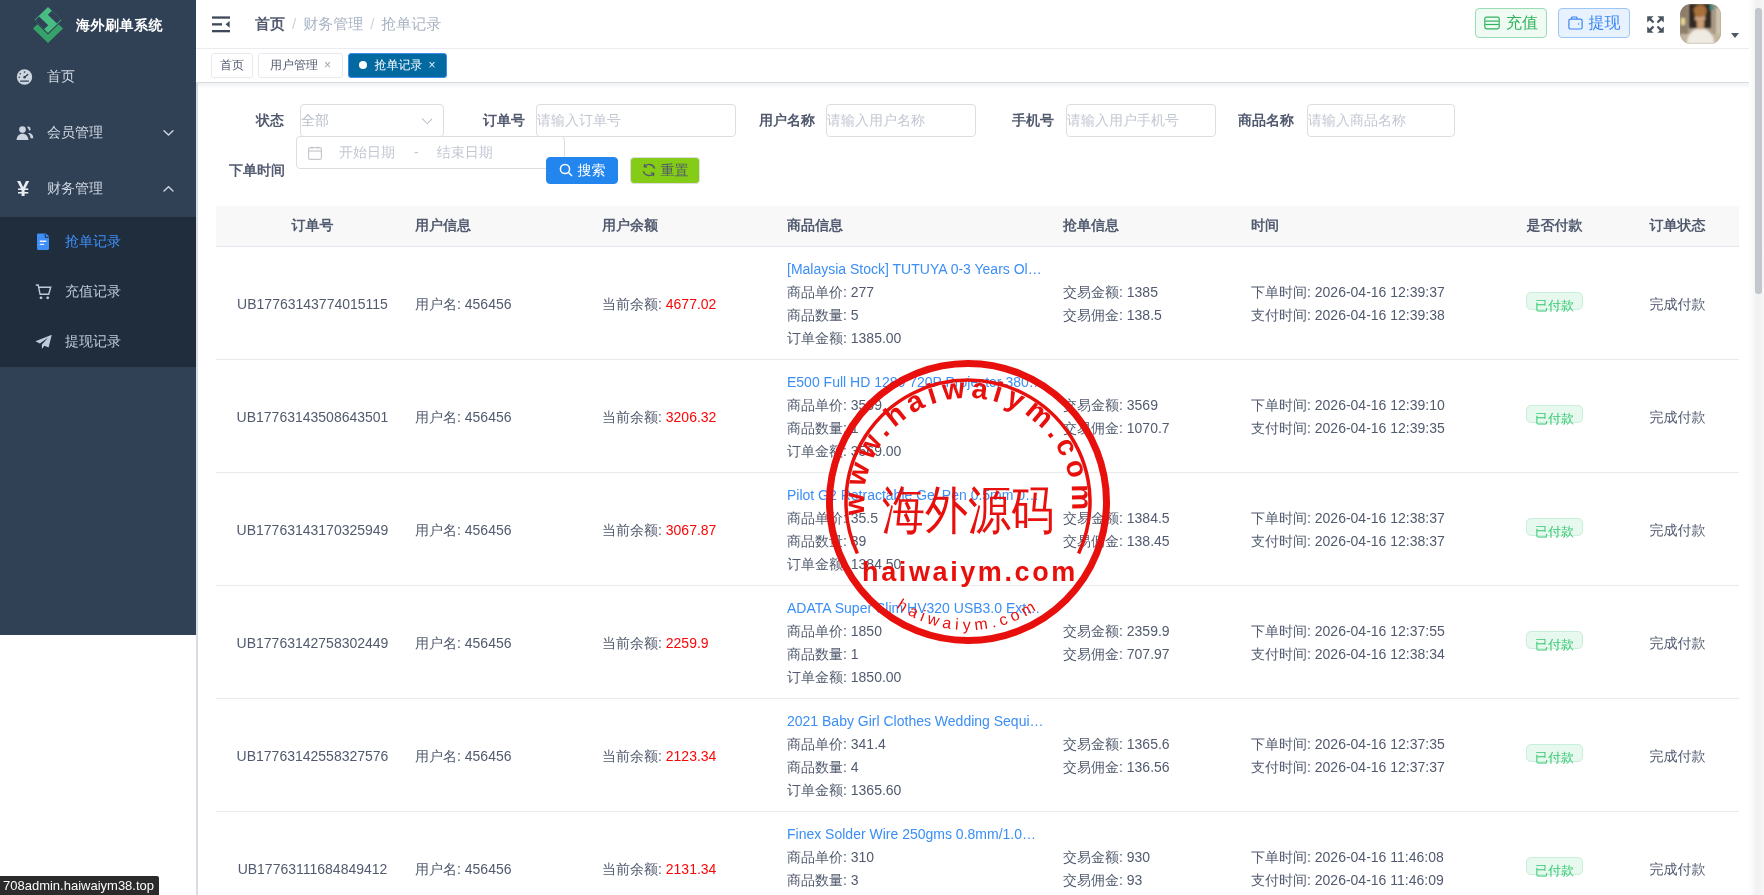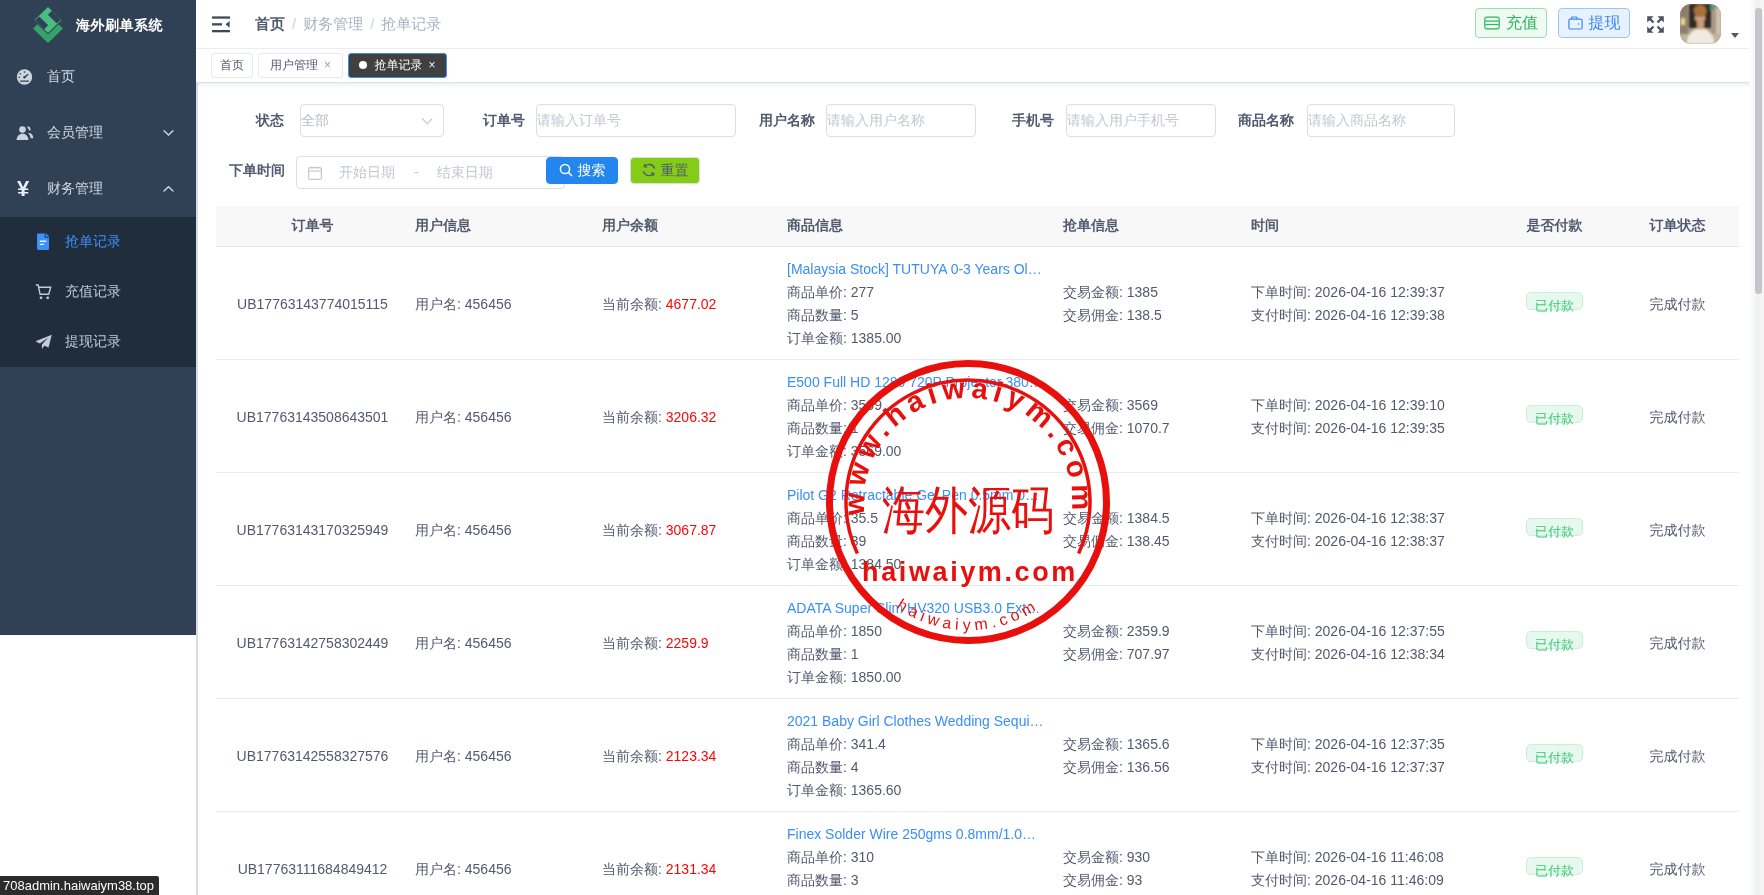--- a/index.html
+++ b/index.html
@@ -29,21 +29,21 @@
 .hbtn{position:absolute;top:8px;height:30px;border-radius:4px;font-size:16px;text-align:center;line-height:28px;}
 #btn-cz{left:1279px;width:72px;background:#eefaf2;border:1px solid #98ddb5;color:#2db45c;}
 #btn-tx{left:1362px;width:72px;background:#e8f2fe;border:1px solid #9dc6f8;color:#3a86f2;}
 #fsico{position:absolute;left:1450px;top:15px;}
 #avatar{position:absolute;left:1484px;top:4px;width:41px;height:40px;border-radius:11px;overflow:hidden;}
 #caret{position:absolute;left:1535px;top:33px;width:0;height:0;border-left:4.5px solid transparent;border-right:4.5px solid transparent;border-top:5.5px solid #4e5a68;}
 
 #tabbar{position:absolute;left:196px;top:49px;width:1568px;height:34px;background:#fff;border-bottom:1px solid #d8dce5;box-shadow:0 3px 3px rgba(120,130,150,0.10);z-index:4;}
 .tab{position:absolute;top:4px;height:25px;border:1px solid #e8eaec;border-radius:3px;background:#fff;font-size:12px;color:#515a6e;line-height:23px;text-align:center;}
 .tab .x{color:#9aa2ad;font-size:12px;margin-left:6px;}
-.tab.on{background:#404040;border-color:#3d8cf2;color:#fff;}
+.tab.on{background:#0369a1;border-color:#3d8cf2;color:#fff;}
 .tab.on .x{color:#e8f1fd;}
 .tab.on .dot{display:inline-block;width:8px;height:8px;border-radius:50%;background:#fff;margin-right:7px;vertical-align:0px;}
 
 .flabel{position:absolute;font-size:14px;font-weight:700;color:#515a6e;line-height:33px;text-align:right;}
 .finput{position:absolute;height:33px;border:1px solid #dcdee2;border-radius:4px;background:#fff;font-size:14px;color:#c2c7d2;line-height:31px;}
 .finput .ph{}
 #fsel .arr{position:absolute;right:12px;top:13px;width:8px;height:8px;border-right:1.5px solid #b6bcc8;border-bottom:1.5px solid #b6bcc8;transform:rotate(45deg) scale(1,0.9);transform-origin:center;margin-top:-3px;}
 .fbtn{position:absolute;top:157px;height:27px;border-radius:4px;font-size:14px;line-height:25px;text-align:center;}
 #btn-search{left:546px;width:72px;background:#2386ee;border:1px solid #2386ee;color:#fff;}
 #btn-reset{left:630px;width:70px;background:#84cc16;border:1px solid #dcdee2;color:#515a6e;}
@@ -205,21 +205,21 @@
   <div class="finput" id="fsel" style="left:300px;top:104px;width:144px;"><span class="ph" style="color:#b6bcc8">全部</span><span class="arr"></span></div>
   <div class="flabel" style="left:440px;top:104px;width:85px;">订单号</div>
   <div class="finput" style="left:536px;top:104px;width:200px;"><span class="ph">请输入订单号</span></div>
   <div class="flabel" style="left:730px;top:104px;width:85px;">用户名称</div>
   <div class="finput" style="left:826px;top:104px;width:150px;"><span class="ph">请输入用户名称</span></div>
   <div class="flabel" style="left:970px;top:104px;width:84px;">手机号</div>
   <div class="finput" style="left:1066px;top:104px;width:150px;"><span class="ph">请输入用户手机号</span></div>
   <div class="flabel" style="left:1210px;top:104px;width:84px;">商品名称</div>
   <div class="finput" style="left:1307px;top:104px;width:148px;"><span class="ph">请输入商品名称</span></div>
   <div class="flabel" style="left:200px;top:154px;width:85px;">下单时间</div>
-  <div class="finput" style="left:296px;top:156px;width:269px;">
+  <div class="finput" style="left:296px;top:136px;width:269px;">
     <svg style="position:absolute;left:11px;top:9px" width="14" height="14" viewBox="0 0 14 14">
         <g fill="none" stroke="#c5c8ce" stroke-width="1.2">
           <rect x="0.6" y="1.6" width="12.8" height="11.8" rx="1.5"></rect>
           <line x1="0.6" y1="5" x2="13.4" y2="5"></line>
           <line x1="4" y1="0.4" x2="4" y2="2.8"></line>
           <line x1="10" y1="0.4" x2="10" y2="2.8"></line>
         </g>
       </svg>
     <span style="margin-left:42px;">开始日期</span><span style="margin-left:19px;">-</span><span style="margin-left:18px;">结束日期</span>
   </div>

